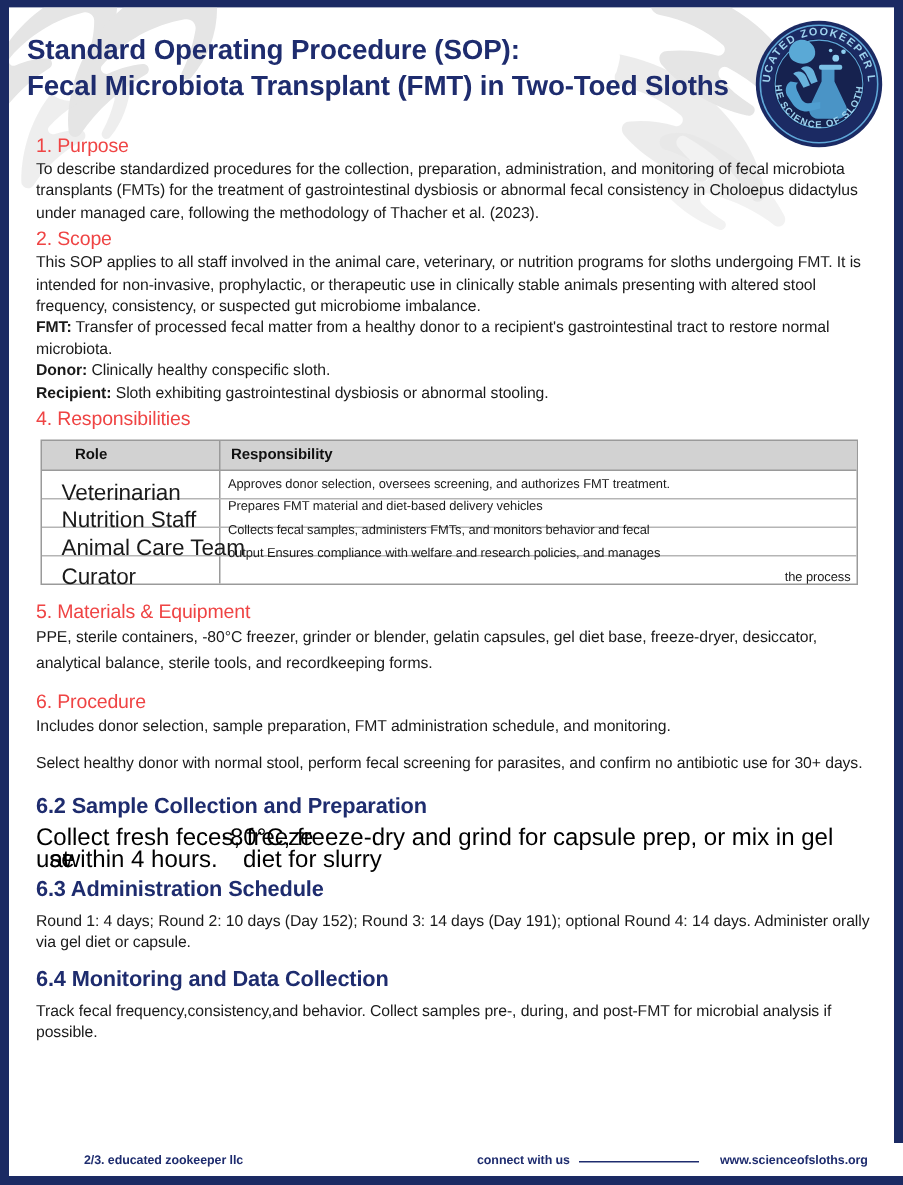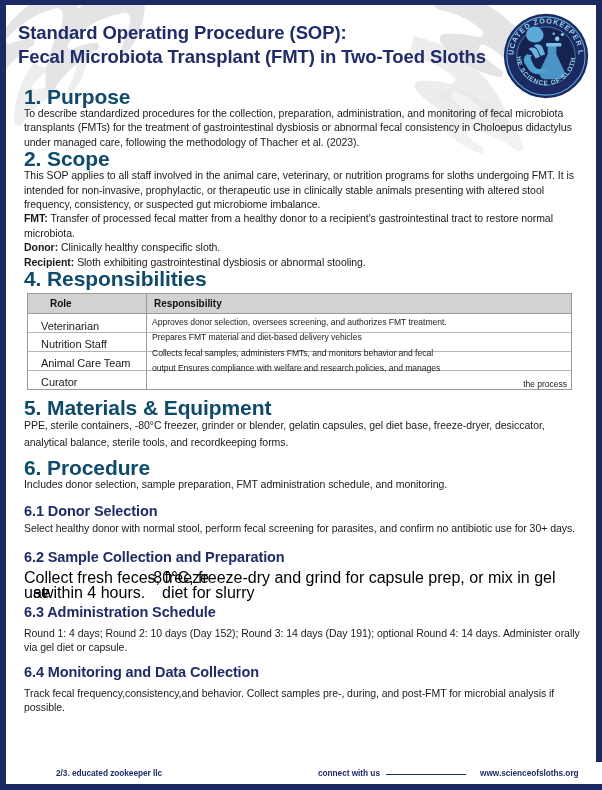--- a/index.html
+++ b/index.html
@@ -83,23 +83,23 @@
     position: absolute;
     left: 0;
     top: 82px;
     width: 590px;
     padding: 0 16px 0 18px;
     box-sizing: border-box;
   }
 
   h2.sec {
     margin: 0;
-    color: #0c4a6e;
-    font-size: 21px;
-    font-weight: bold;
+    color: #ef4444;
+    font-size: 13px;
+    font-weight: normal;
     line-height: 19px;
     letter-spacing: -0.1px;
   }
   h2.sub {
     margin: 0;
     color: #1e2c6e;
     font-size: 14.5px;
     font-weight: bold;
     line-height: 19px;
     letter-spacing: -0.1px;
@@ -160,21 +160,21 @@
     font-weight: bold;
     letter-spacing: -0.05px;
   }
   #resp-table .hdr-role { left: 22px; }
   #resp-table .hdr-resp { left: 126px; }
 
   #resp-table .role-cell {
     position: absolute;
     left: 13px;
     color: #1a1a1a;
-    font-size: 11px;
+    font-size: 15px;
     letter-spacing: -0.05px;
   }
   #resp-table .resp-line {
     position: absolute;
     left: 124px;
     width: 415px;
     color: #1a1a1a;
     font-size: 8.6px;
     letter-spacing: -0.05px;
     white-space: nowrap;
@@ -323,21 +323,20 @@
       <h2 class="sec">5. Materials &amp; Equipment</h2>
       <p class="body" style="line-height:16.5px;">PPE, sterile containers,  -80°C freezer, grinder or blender, gelatin capsules, gel diet base, freeze-dryer, desiccator, analytical balance, sterile tools, and recordkeeping forms.</p>
 
       <div class="gap-md"></div>
 
       <h2 class="sec">6. Procedure</h2>
       <p class="body">Includes donor selection, sample preparation, FMT administration schedule, and monitoring.</p>
 
       <div class="gap-lg"></div>
 
-      <h2 class="sub">6.1 Donor Selection</h2>
       <p class="body" style="line-height:15.5px;">Select healthy donor with normal stool, perform fecal screening for parasites, and confirm no antibiotic use for 30+ days.</p>
 
       <div class="gap-lg"></div>
 
       <h2 class="sub">6.2 Sample Collection and Preparation</h2>
       <div class="overlap-wrap" style="height:32px;">
         <span class="ov body" style="left:0px; top:2px;">Collect fresh feces, freeze</span>
         <span class="ov body" style="left:124px; top:2px;">-80°C, freeze-dry and grind for capsule prep, or mix in gel</span>
         <span class="ov body" style="left:0px; top:17px;">use</span>
         <span class="ov body" style="left:9px; top:17px;">at</span>

